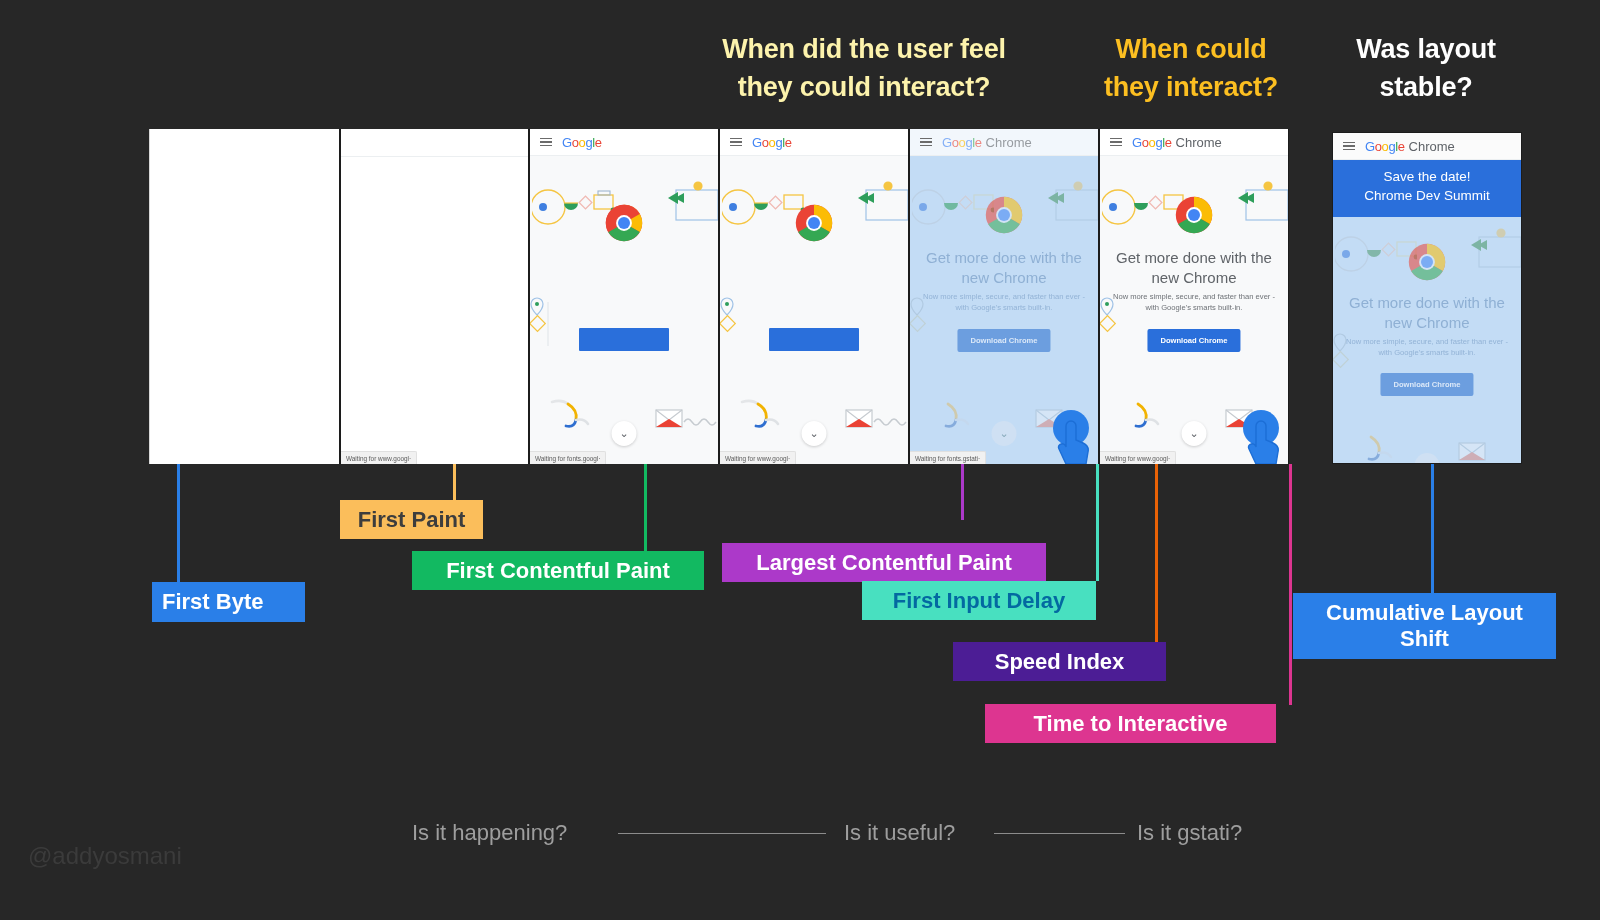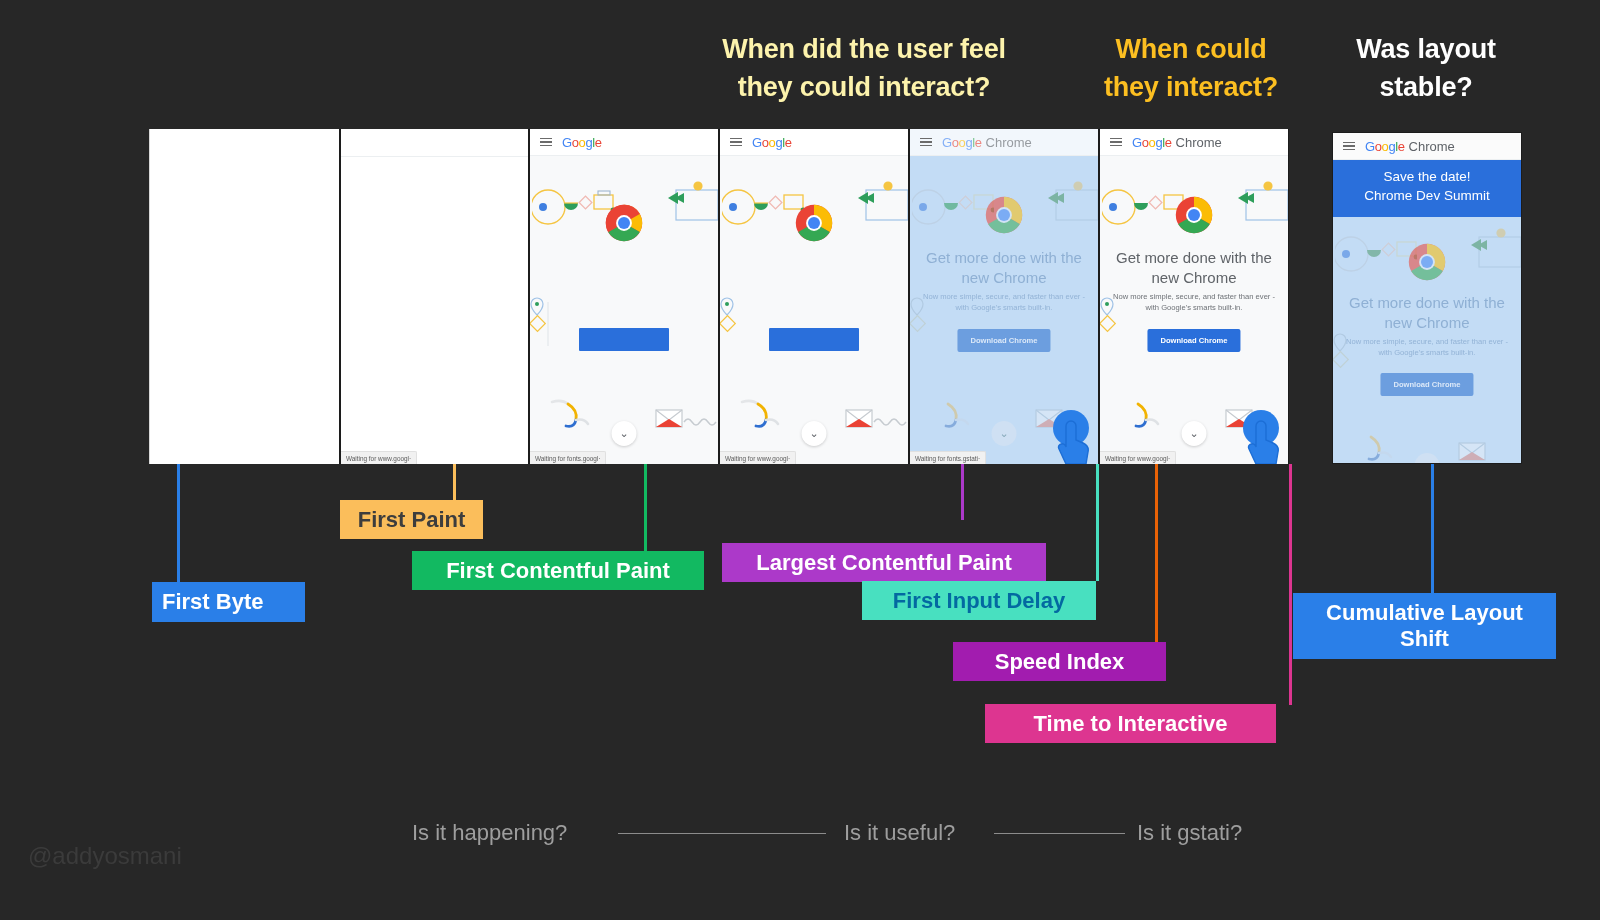--- a/index.html
+++ b/index.html
@@ -467,21 +467,21 @@
   <div class="chip" style="left:152px;top:582px;width:153px;height:40px;background:#2a7fe8;color:#ffffff;font-size:22px;padding-left:10px;justify-content:flex-start;">First Byte</div>
 
   <div class="chip" style="left:340px;top:500px;width:143px;height:39px;background:#fbbe5b;color:#3d3d3d;font-size:22px;">First Paint</div>
 
   <div class="chip" style="left:412px;top:551px;width:292px;height:39px;background:#12b961;color:#ffffff;font-size:22px;">First Contentful Paint</div>
 
   <div class="chip" style="left:722px;top:520px;width:324px;height:39px;background:#ac39c9;color:#ffffff;font-size:22px;margin-top:23px;">Largest Contentful Paint</div>
 
   <div class="chip" style="left:862px;top:581px;width:234px;height:39px;background:#48e0c0;color:#0369a1;font-size:22px;">First Input Delay</div>
 
-  <div class="chip" style="left:953px;top:642px;width:213px;height:39px;background:#a21caf;color:#ffffff;font-size:22px;">Speed Index</div>
+  <div class="chip" style="left:953px;top:642px;width:213px;height:39px;background:#4c1d95;color:#ffffff;font-size:22px;">Speed Index</div>
 
   <div class="chip" style="left:985px;top:704px;width:291px;height:39px;background:#dd3590;color:#ffffff;font-size:22px;">Time to Interactive</div>
 
   <div class="chip" style="left:1285px;top:593px;width:263px;height:66px;background:#2a7fe8;color:#ffffff;font-size:22px;margin-left:8px;">Cumulative Layout
 Shift</div>
 
   <div class="rail" style="left:412px;top:820px;">Is it happening?</div>
   <div class="railline" style="left:618px;top:833px;width:208px;"></div>
   <div class="rail" style="left:844px;top:820px;">Is it useful?</div>
   <div class="railline" style="left:994px;top:833px;width:131px;"></div>

